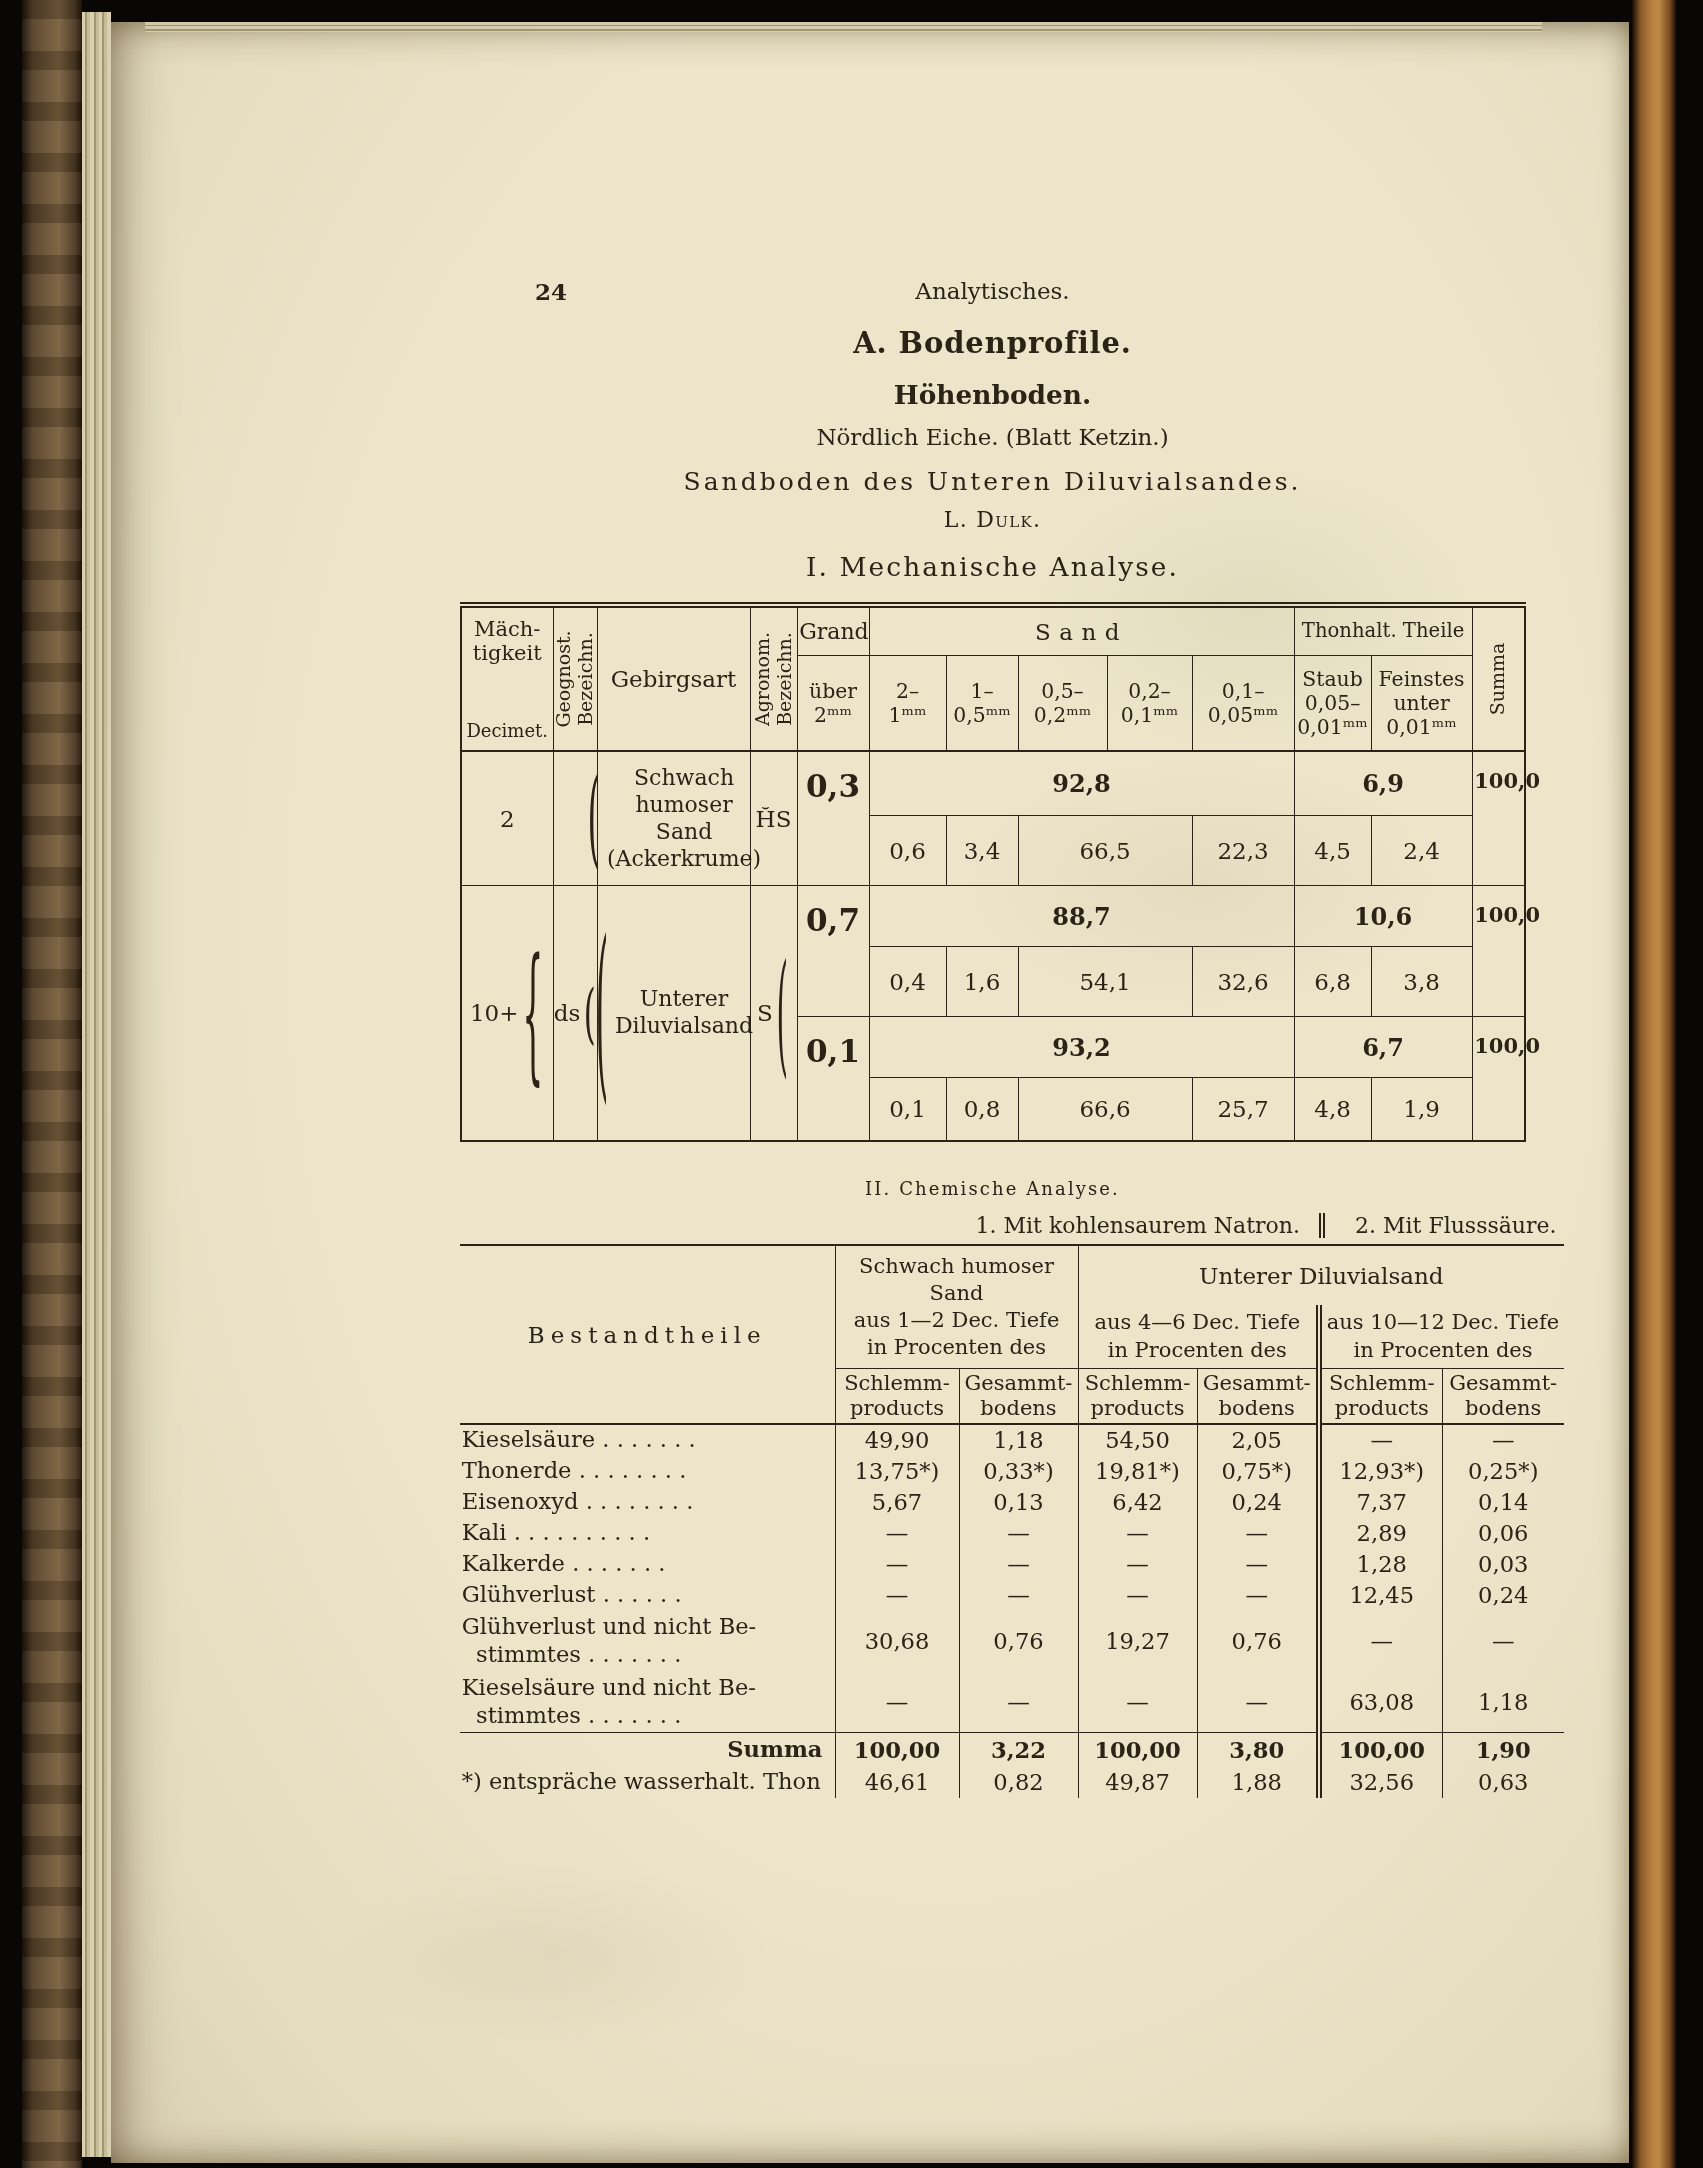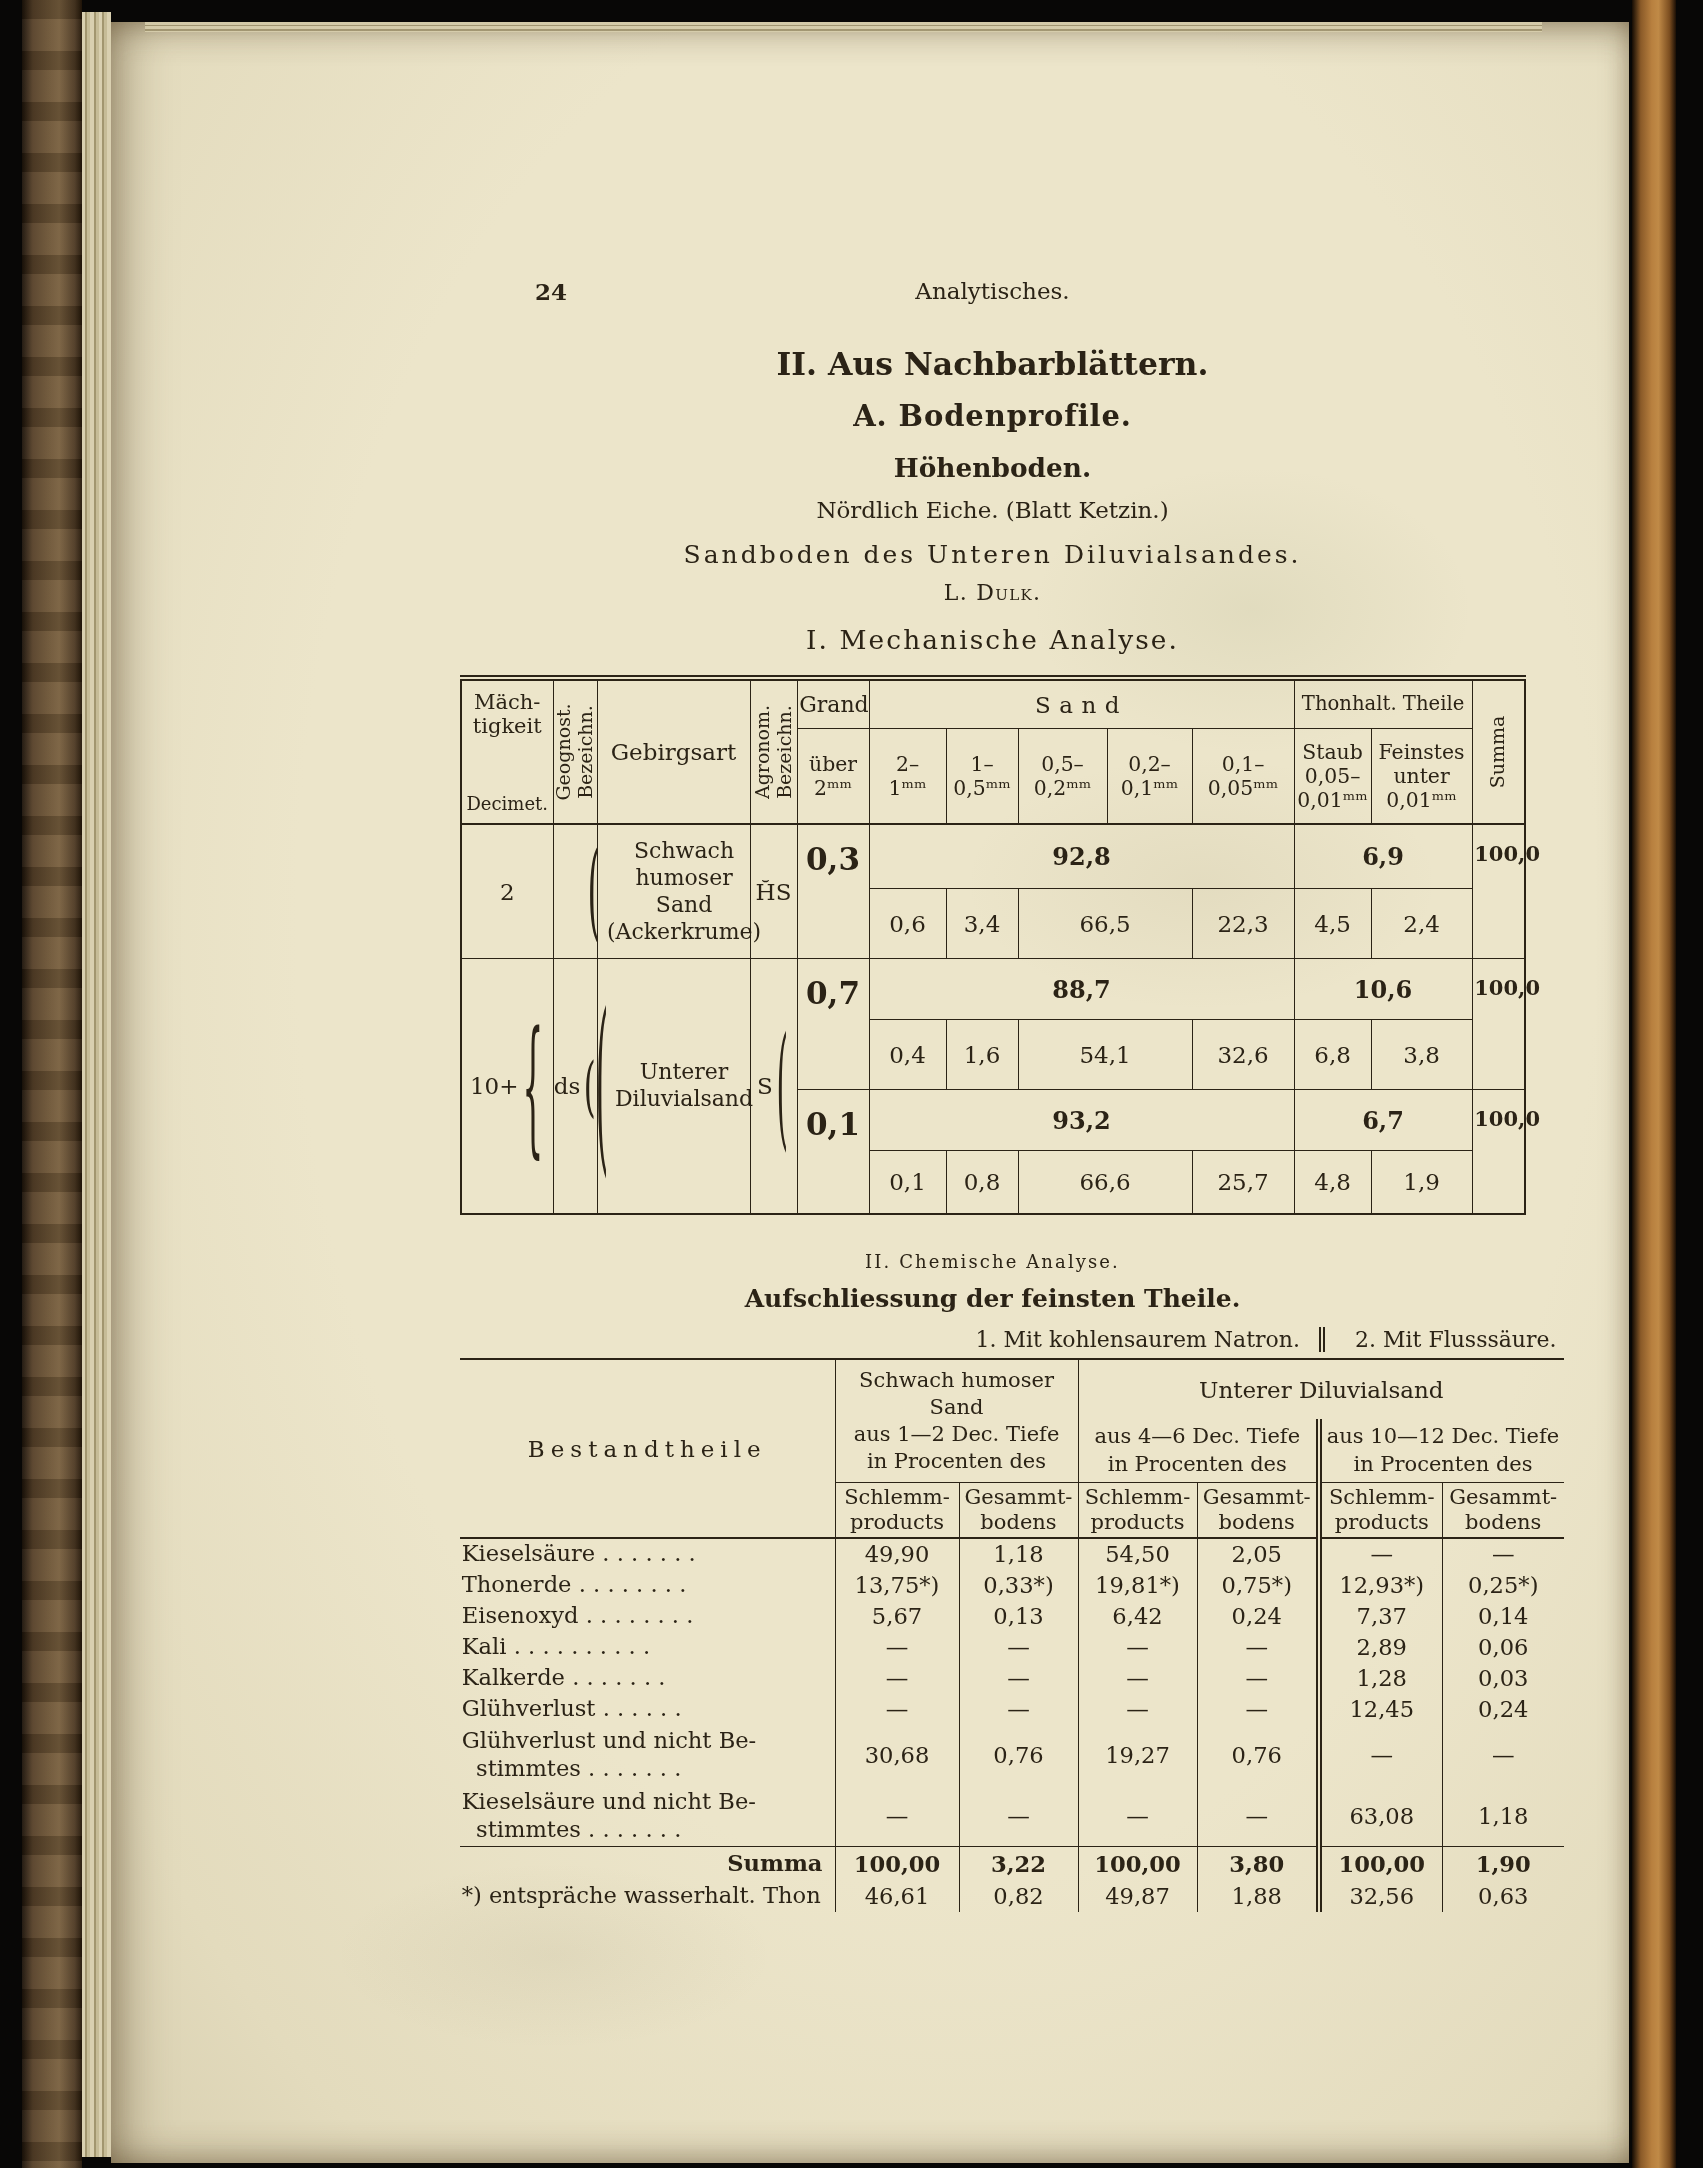--- a/index.html
+++ b/index.html
@@ -162,21 +162,20 @@
     <div class="stain stain2"></div>
     <div class="stain stain3"></div>
 
     <div class="content">
 
       <div class="runhead">
         <span class="pagenum">24</span>
         <span class="runtitle">Analytisches.</span>
       </div>
 
-      <div class="hblk h1">II. Aus Nachbarblättern.</div>
       <div class="hblk h2">A. Bodenprofile.</div>
       <div class="hblk h3">Höhenboden.</div>
       <div class="hblk h5">Nördlich Eiche. (Blatt Ketzin.)</div>
       <div class="hblk h4">Sandboden des Unteren Diluvialsandes.</div>
       <div class="hblk author">L. Dulk.</div>
       <div class="hblk t1title">I. Mechanische Analyse.</div>
 
       <table class="t1">
         <colgroup>
           <col style="width:92px">
@@ -317,21 +316,20 @@
             <td>0,8</td>
             <td colspan="2">66,6</td>
             <td>25,7</td>
             <td>4,8</td>
             <td>1,9</td>
           </tr>
         </tbody>
       </table>
 
       <div class="hblk t2title">II. Chemische Analyse.</div>
-      <div class="hblk t2sub">Aufschliessung der feinsten Theile.</div>
 
       <div class="methods">
         <div class="m-left">1. Mit kohlensaurem Natron.</div>
         <div class="m-div"></div>
         <div class="m-right">2. Mit Flusssäure.</div>
       </div>
 
       <table class="t2">
         <colgroup>
           <col style="width:375px">

